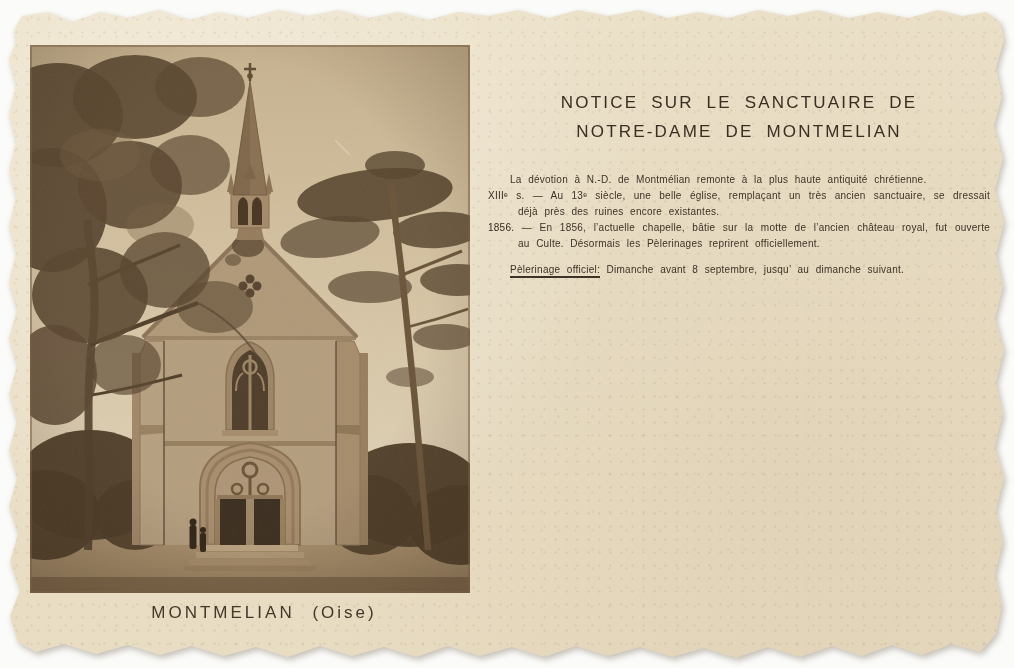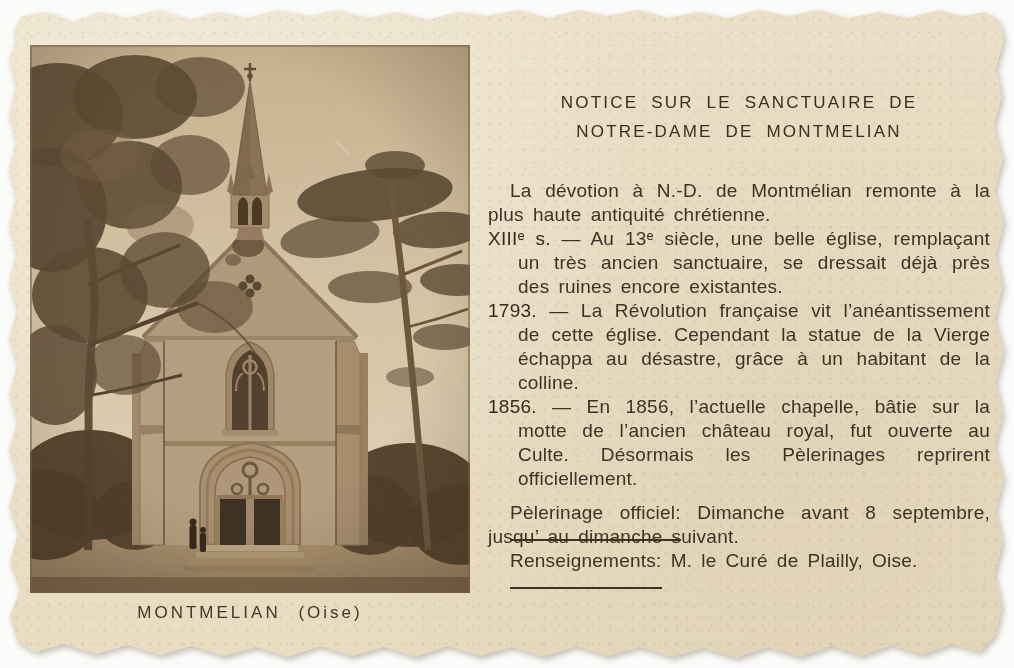--- a/index.html
+++ b/index.html
@@ -43,45 +43,45 @@
       radial-gradient(rgba(120,90,55,.10) 1px, transparent 1.3px),
       radial-gradient(rgba(120,90,55,.07) 1px, transparent 1.4px);
     background-size:11px 13px,17px 19px;
     background-position:0 0,6px 8px;
   }
   .photo-frame{
     position:absolute;left:30px;top:45px;width:440px;height:548px;
   }
   .photo-frame svg{display:block;width:440px;height:548px;}
   .caption{
-    position:absolute;left:30px;top:603px;width:440px;
+    position:absolute;left:44px;top:603px;width:440px;
     text-align:center;
     font-size:17px;letter-spacing:3px;word-spacing:10px;
     color:#45372a;
   }
   .notice{
     position:absolute;left:488px;top:56px;width:502px;
     color:#3e3226;
   }
   .title{
     text-align:center;font-size:17px;line-height:29px;
     letter-spacing:2.2px;word-spacing:6px;color:#3a2e22;margin-top:32px;
   }
   .body-text{
-    margin-top:33px;
-    font-size:19px;line-height:24px;
+    margin-top:26px;
+    font-size:10px;line-height:16px;
     text-align:justify;word-spacing:3.5px;letter-spacing:.25px;
   }
   .body-text p{margin:0;}
   .intro{text-indent:22px;}
   .entry{padding-left:30px;text-indent:-30px;}
   .marker{font-weight:normal;color:#352a1e;}
   .final{text-indent:22px;}
   .final.first{margin-top:10px;}
-  .u{border-bottom:2px solid #3e3226;padding-bottom:16px;}
+  .u{border-bottom:2px solid #3e3226;padding-bottom:1px;}
 </style>
 </head>
 <body>
 
 <div class="card-wrap">
   <div class="card">
     <div class="speckle"></div>
 
     <div class="photo-frame">
       <svg viewBox="0 0 440 548">
@@ -256,25 +256,23 @@
     <div class="notice">
       <div class="title">
         <div>NOTICE SUR LE SANCTUAIRE DE</div>
         <div>NOTRE-DAME DE MONTMELIAN</div>
       </div>
       <div class="body-text">
         <p class="intro">La dévotion à N.-D. de Montmélian remonte à la plus haute antiquité chrétienne.</p>
 
         <p class="entry"><span class="marker">XIIIᵉ s.</span> <span>— Au 13ᵉ siècle, une belle église, remplaçant un très ancien sanctuaire, se dressait déjà près des ruines encore existantes.</span></p>
 
-        <p class="entry"><span class="marker">1793.</span> <span>— La Révolution française vit l’anéantissement de cette église. Cependant la statue de la Vierge échappa au désastre, grâce à un habitant de la colline.</span></p>
 
 
         <p class="entry"><span class="marker">1856.</span> <span>— En 1856, l’actuelle chapelle, bâtie sur la motte de l’ancien château royal, fut ouverte au Culte. Désormais les Pèlerinages reprirent officiellement.</span></p>
 
 
         <p class="final first"><span class="u">Pèlerinage officiel:</span> <span>Dimanche avant 8 septembre, jusqu’ au dimanche suivant.</span></p>
 
-        <p class="final"><span class="u">Renseignements:</span> <span>M. le Curé de Plailly, Oise.</span></p>
       </div>
     </div>
   </div>
 </div>
 
 </body></html>

